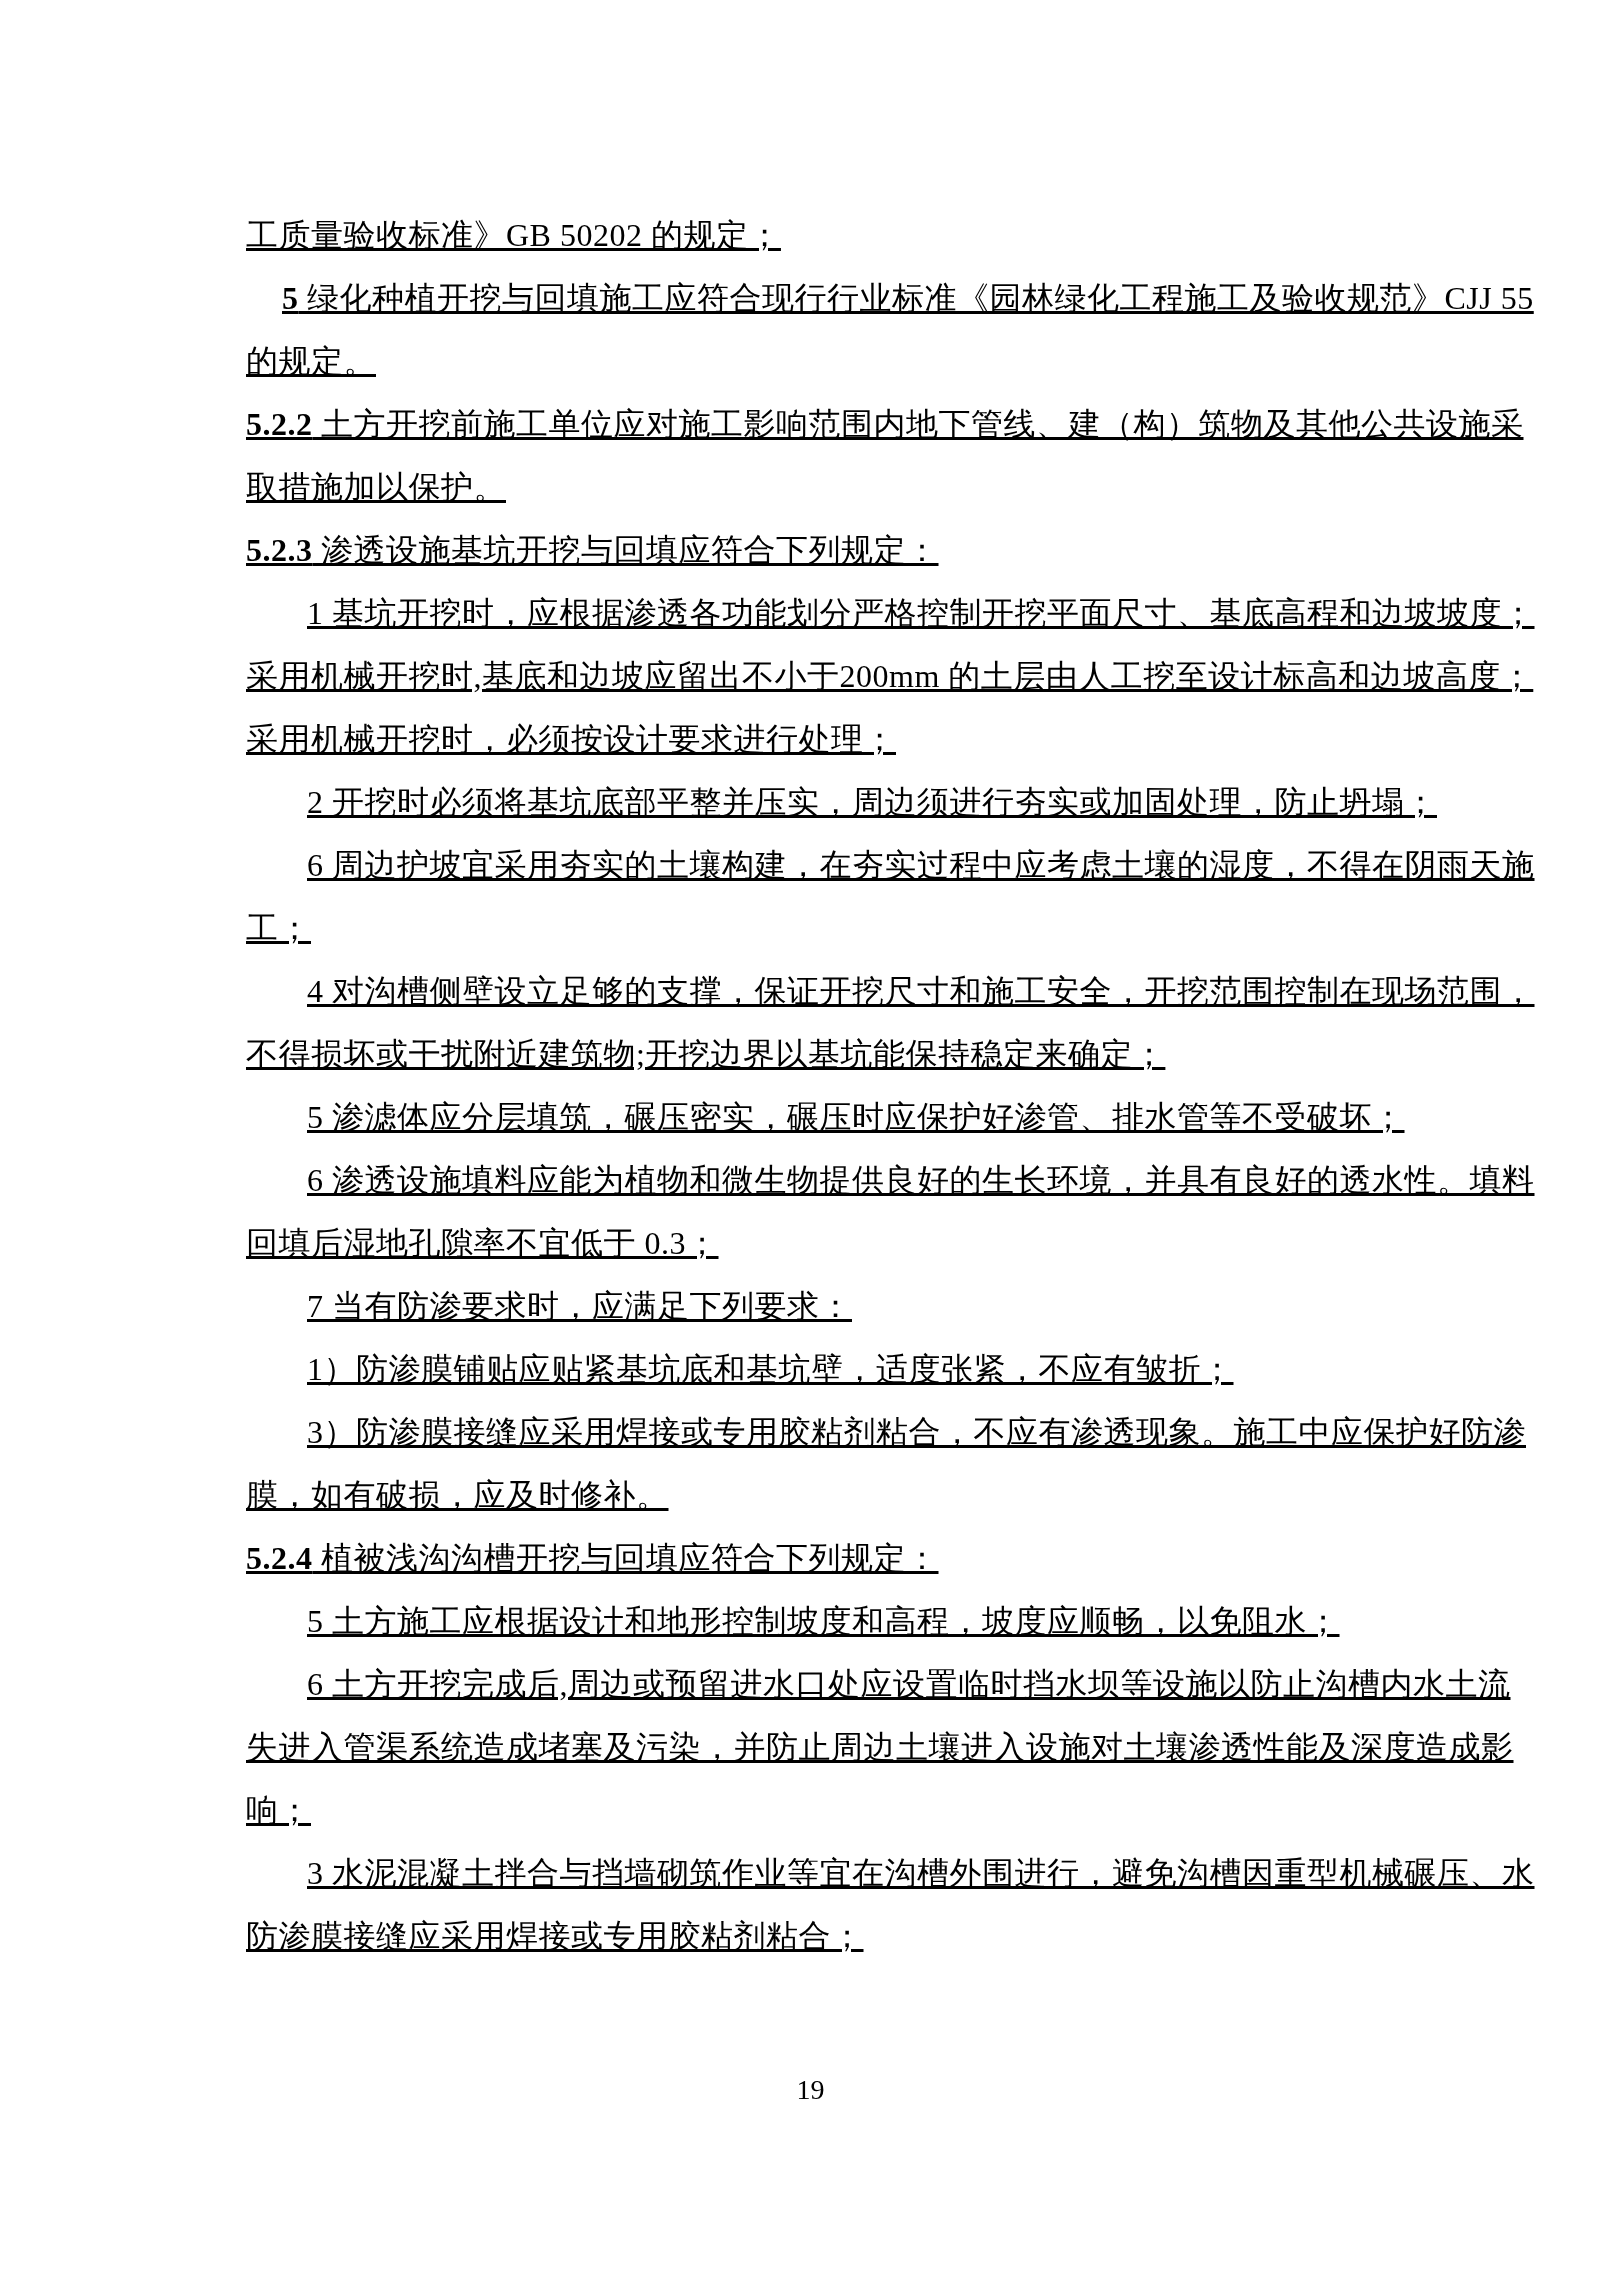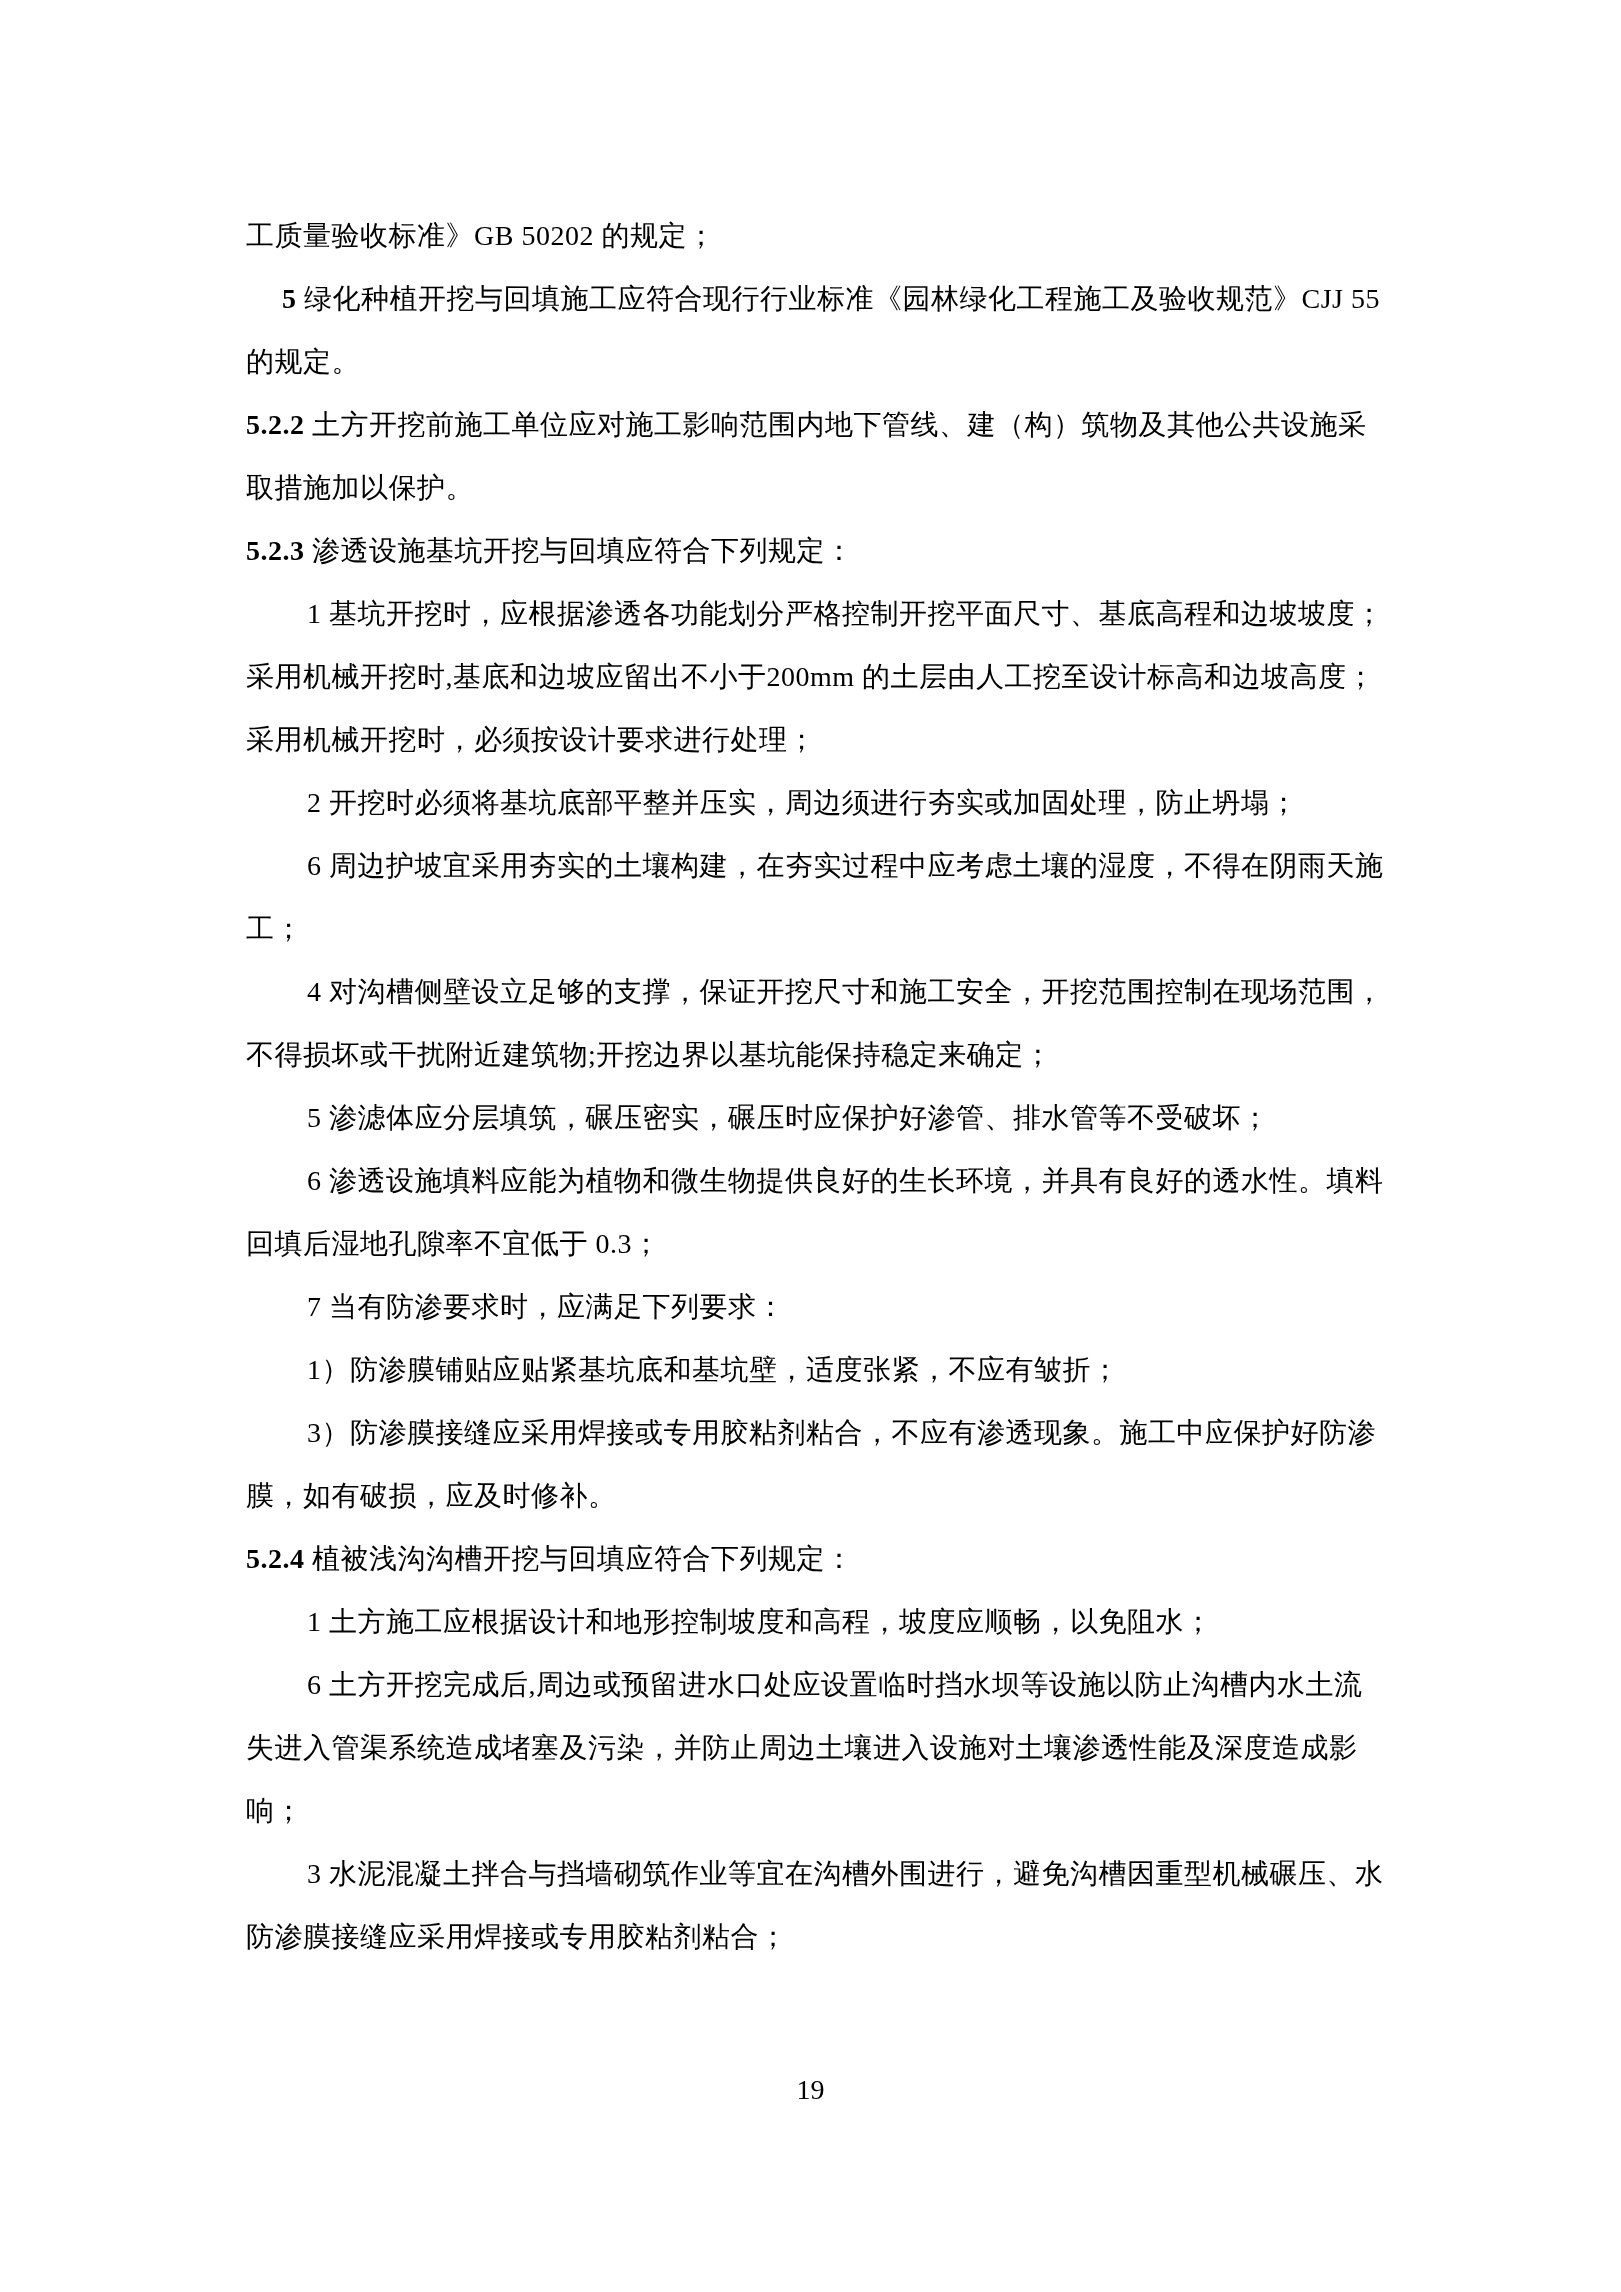--- a/index.html
+++ b/index.html
@@ -13,24 +13,25 @@
     overflow:hidden;
   }
   .content {
     position:absolute;
     left:246px;
     top:215px;
     width:1137px;
   }
   .line {
     height:63px;
-    font-size:28px;
+    font-size:32px;
     line-height:41px;
     white-space:nowrap;
     letter-spacing:0.5px;
+    text-decoration:underline;
   }
   .ind-item { padding-left:61px; }
   .ind-five { padding-left:36px; }
   .b { font-weight:bold; }
   .pagenum {
     position:absolute;
     top:2062px;
     left:0;
     width:100%;
     text-align:center;
@@ -59,21 +60,21 @@
     <div class="line ind-item"><span>4 对沟槽侧壁设立足够的支撑，保证开挖尺寸和施工安全，开挖范围控制在现场范围，</span></div>
     <div class="line"><span>不得损坏或干扰附近建筑物;开挖边界以基坑能保持稳定来确定；</span></div>
     <div class="line ind-item"><span>5 渗滤体应分层填筑，碾压密实，碾压时应保护好渗管、排水管等不受破坏；</span></div>
     <div class="line ind-item"><span>6 渗透设施填料应能为植物和微生物提供良好的生长环境，并具有良好的透水性。填料</span></div>
     <div class="line"><span>回填后湿地孔隙率不宜低于 0.3；</span></div>
     <div class="line ind-item"><span>7 当有防渗要求时，应满足下列要求：</span></div>
     <div class="line ind-item"><span>1）防渗膜铺贴应贴紧基坑底和基坑壁，适度张紧，不应有皱折；</span></div>
     <div class="line ind-item"><span>3）防渗膜接缝应采用焊接或专用胶粘剂粘合，不应有渗透现象。施工中应保护好防渗</span></div>
     <div class="line"><span>膜，如有破损，应及时修补。</span></div>
     <div class="line"><span class="b">5.2.4</span><span> 植被浅沟沟槽开挖与回填应符合下列规定：</span></div>
-    <div class="line ind-item"><span>1 土方施工应根据设计和地形控制坡度和高程，坡度应顺畅，以免阻水；</span></div>
+    <div class="line ind-item"><span>5 土方施工应根据设计和地形控制坡度和高程，坡度应顺畅，以免阻水；</span></div>
     <div class="line ind-item"><span>6 土方开挖完成后,周边或预留进水口处应设置临时挡水坝等设施以防止沟槽内水土流</span></div>
     <div class="line"><span>失进入管渠系统造成堵塞及污染，并防止周边土壤进入设施对土壤渗透性能及深度造成影</span></div>
     <div class="line"><span>响；</span></div>
     <div class="line ind-item"><span>3 水泥混凝土拌合与挡墙砌筑作业等宜在沟槽外围进行，避免沟槽因重型机械碾压、水</span></div>
     <div class="line"><span>防渗膜接缝应采用焊接或专用胶粘剂粘合；</span></div>
   </div>
   <div class="pagenum">19</div>
 </div>
 
 

